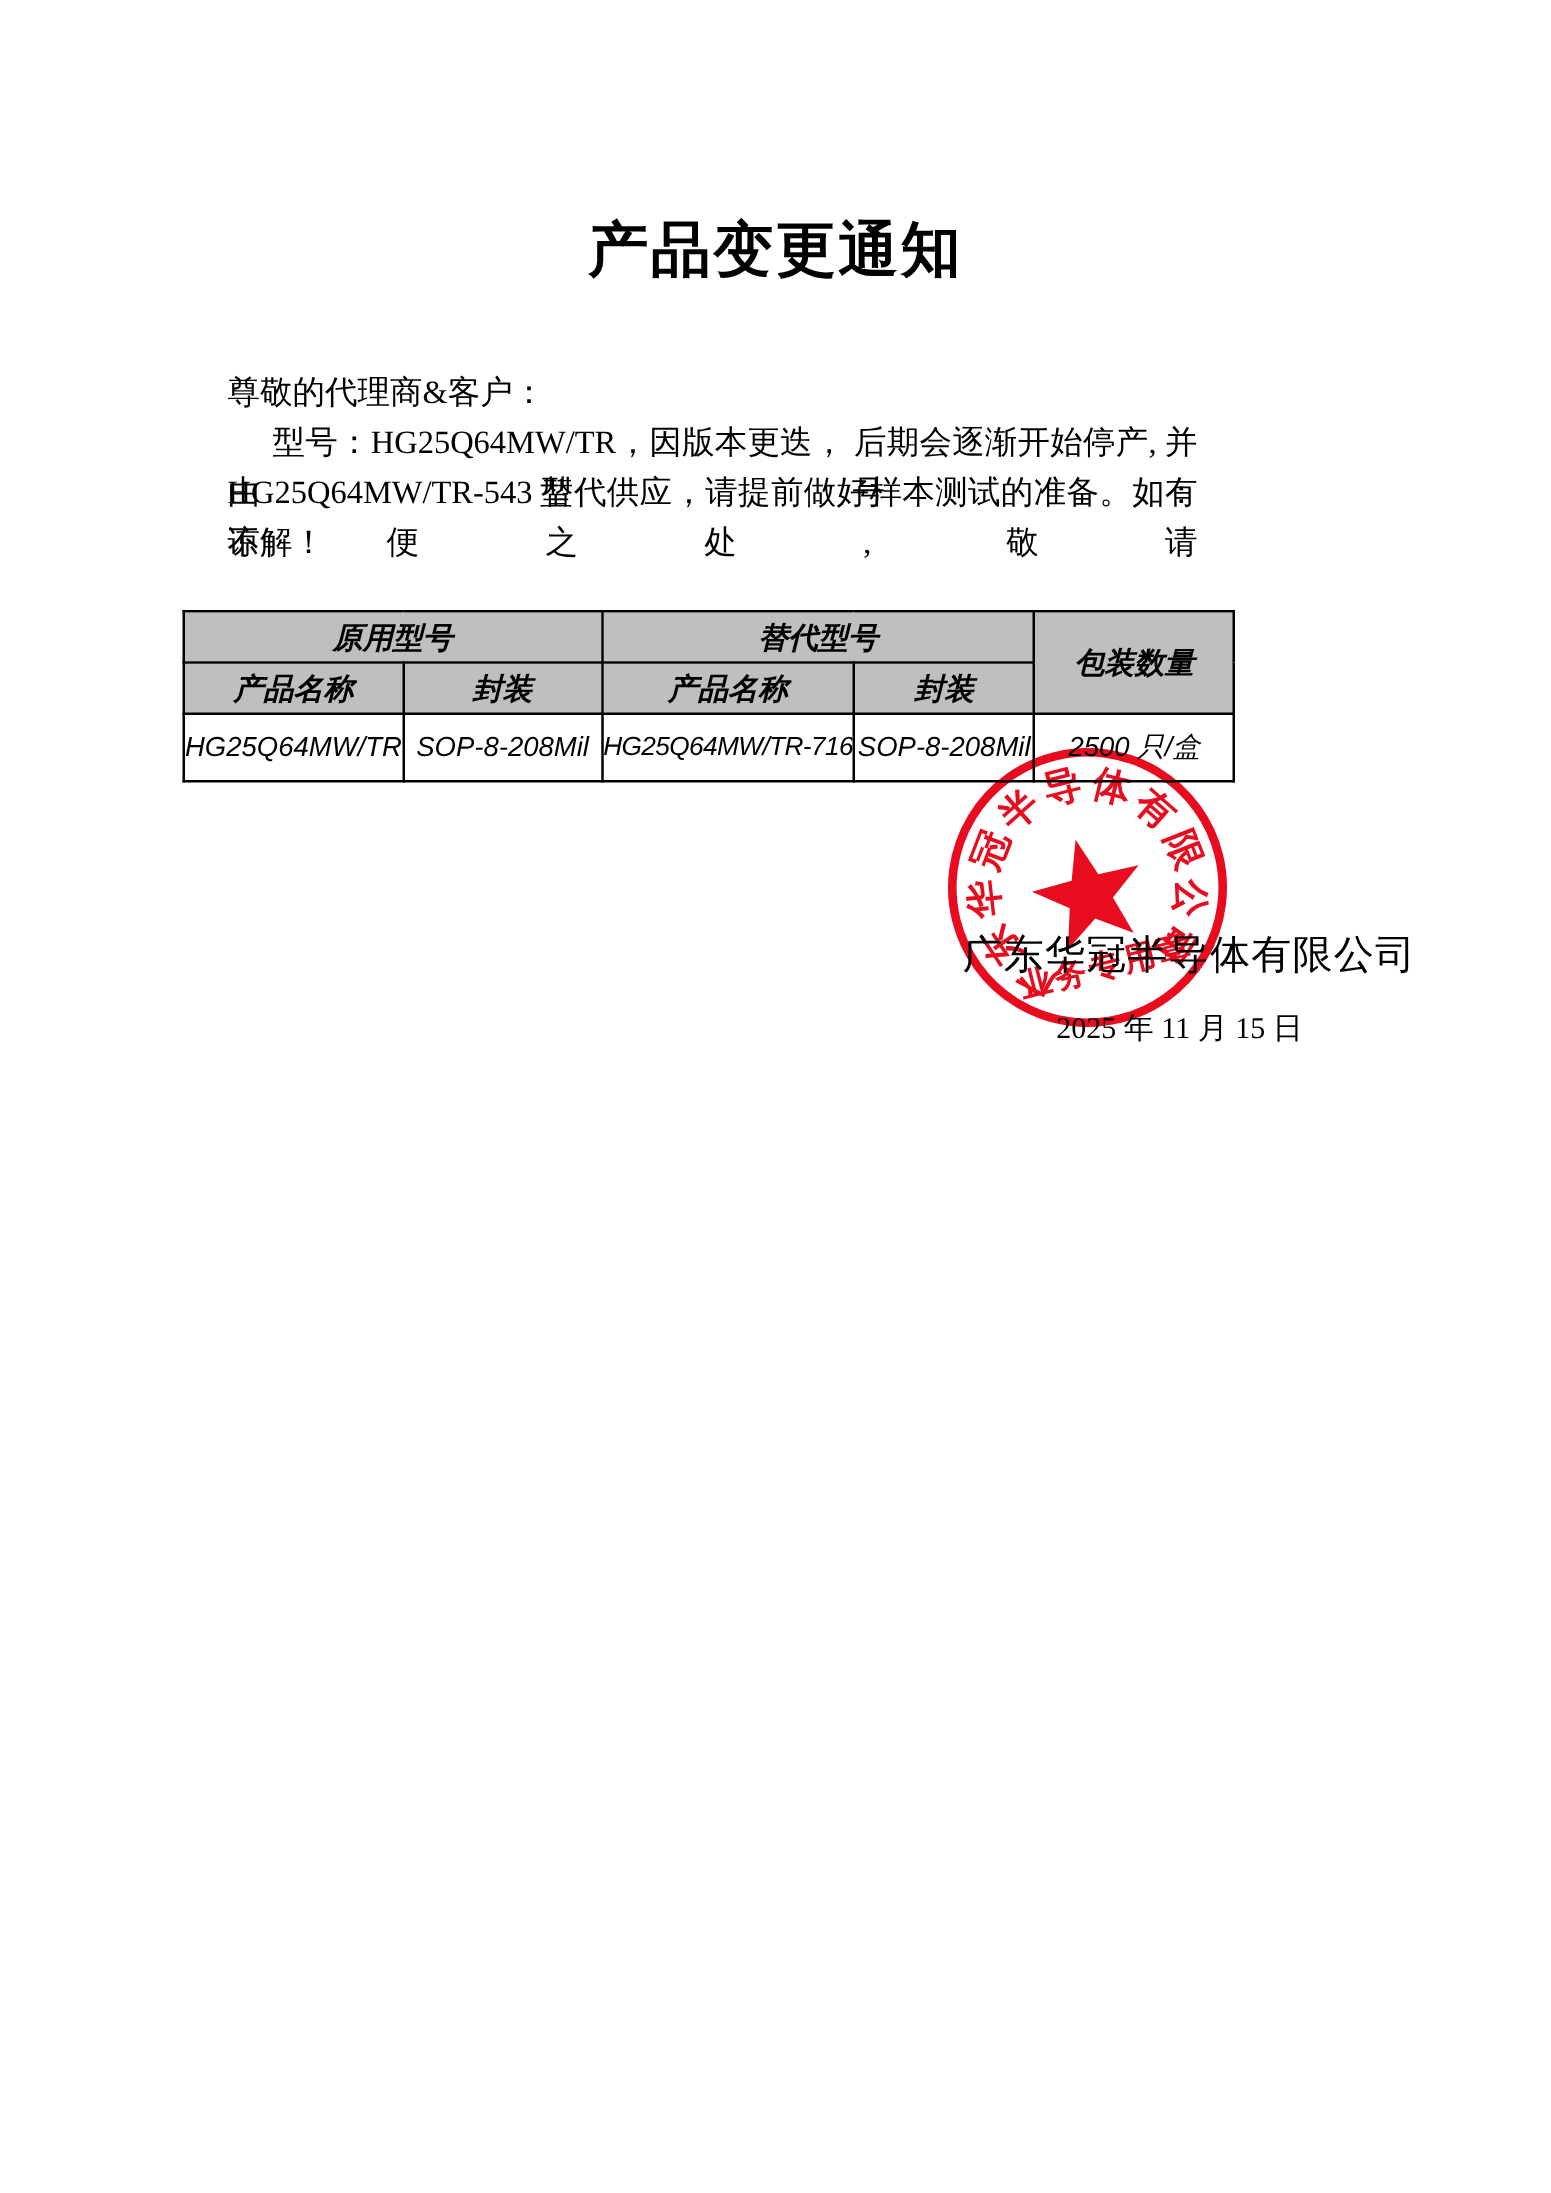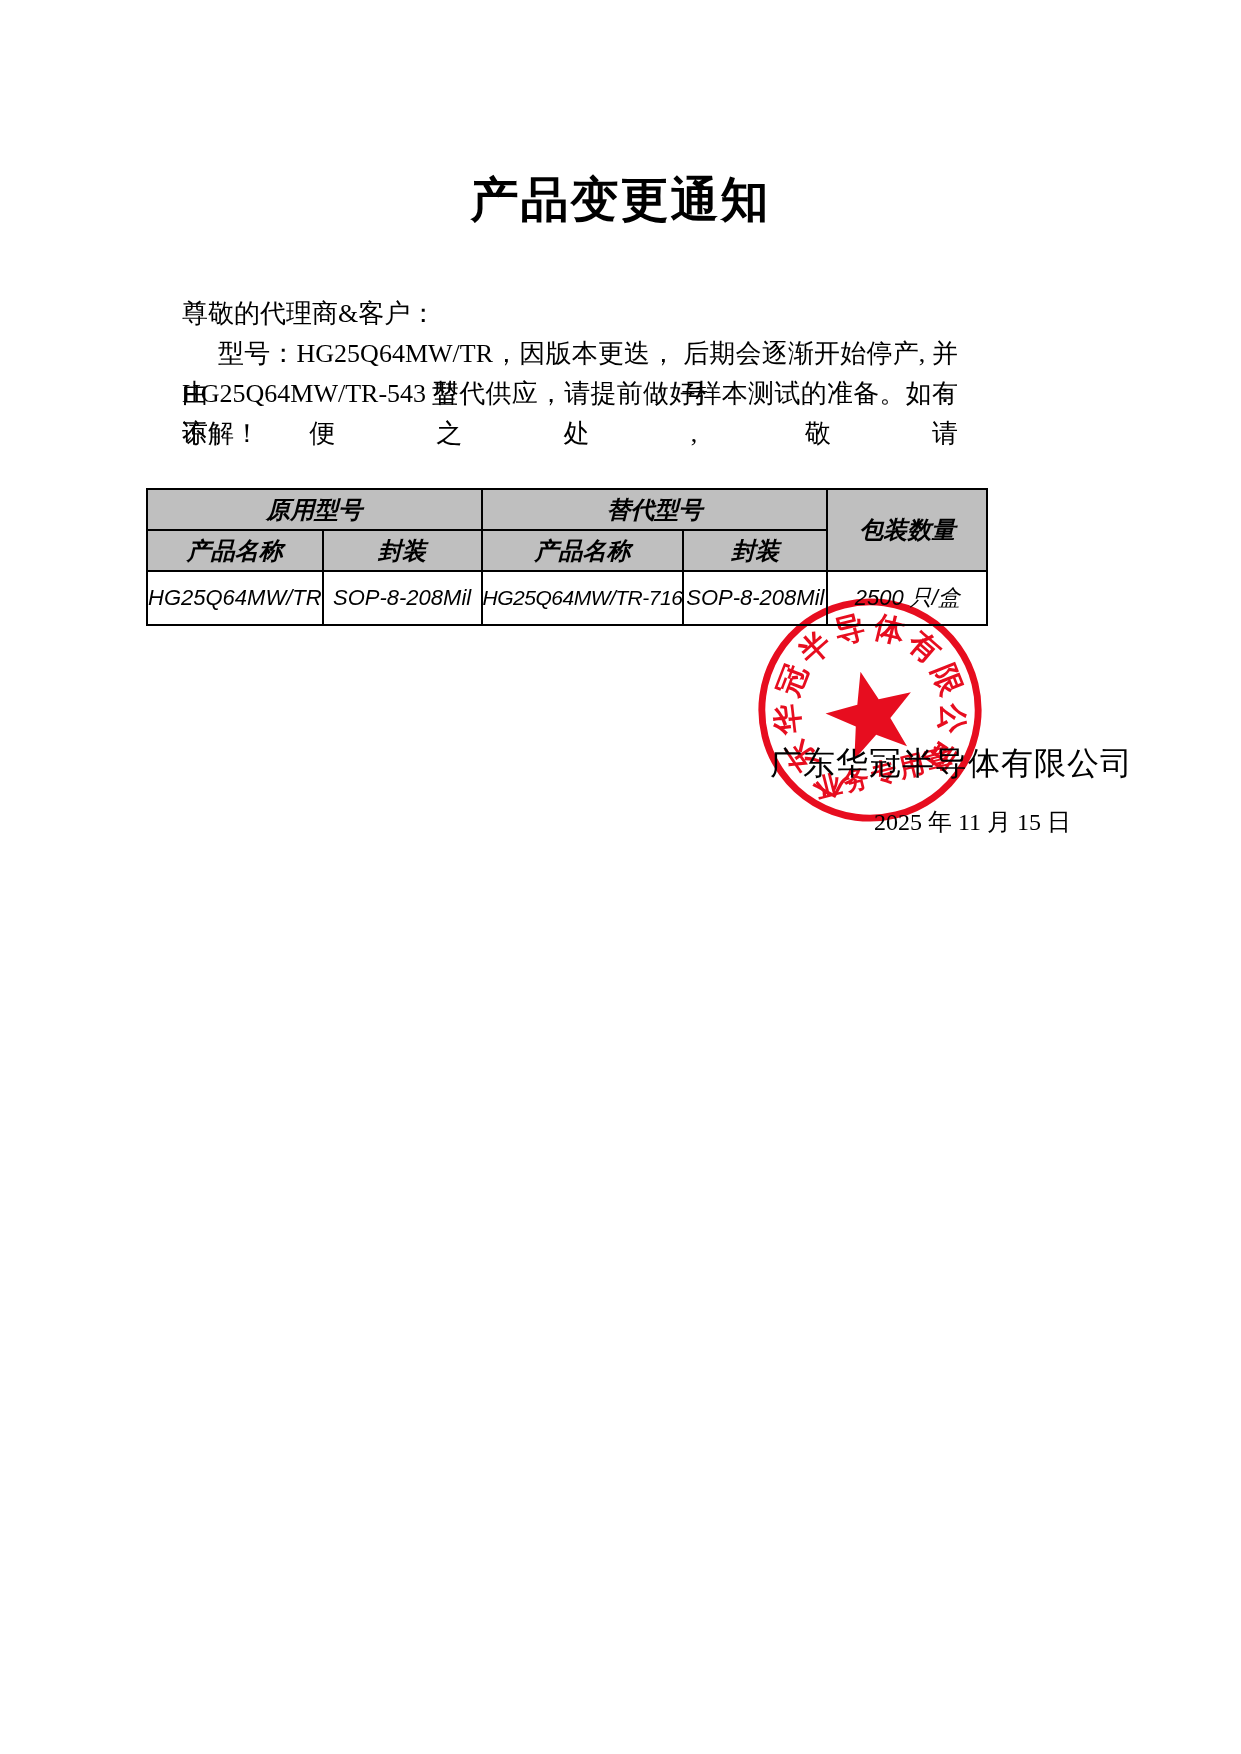--- a/index.html
+++ b/index.html
@@ -27,21 +27,21 @@
     font-style:italic;
   }
   .notice-table th, .notice-table td {
     border:2px solid #000; text-align:center; vertical-align:middle;
     padding:0; overflow:hidden; white-space:nowrap;
   }
   .notice-table th { background:#bfbfbf; font-size:24px; font-weight:bold; height:39px; }
   .notice-table td { font-size:22px; height:52px; background:#fff; }
   .notice-table td.tight { font-size:21px; letter-spacing:-0.5px; }
   .sig-company { position:absolute; left:770px; top:742px; font-size:32px; letter-spacing:1px; z-index:1; }
-  .sig-date    { position:absolute; left:845px; top:806px; font-size:24px; z-index:1;margin-left:29px; }
+  .sig-date    { position:absolute; left:845px; top:806px; font-size:24px; z-index:1; }
   .stamp {
     position:absolute; left:752px; top:592px; width:236px; height:236px;
     z-index:2; mix-blend-mode:multiply; opacity:0.95;
   }
   .seal-char  { font-family:"Liberation Serif","DejaVu Serif",serif; font-weight:bold; font-size:31px; fill:#e60012; }
   .seal-bottom{ font-family:"Liberation Serif","DejaVu Serif",serif; font-weight:bold; font-size:26px; fill:#e60012; letter-spacing:3px; }
 </style>
 </head>
 <body>
 

